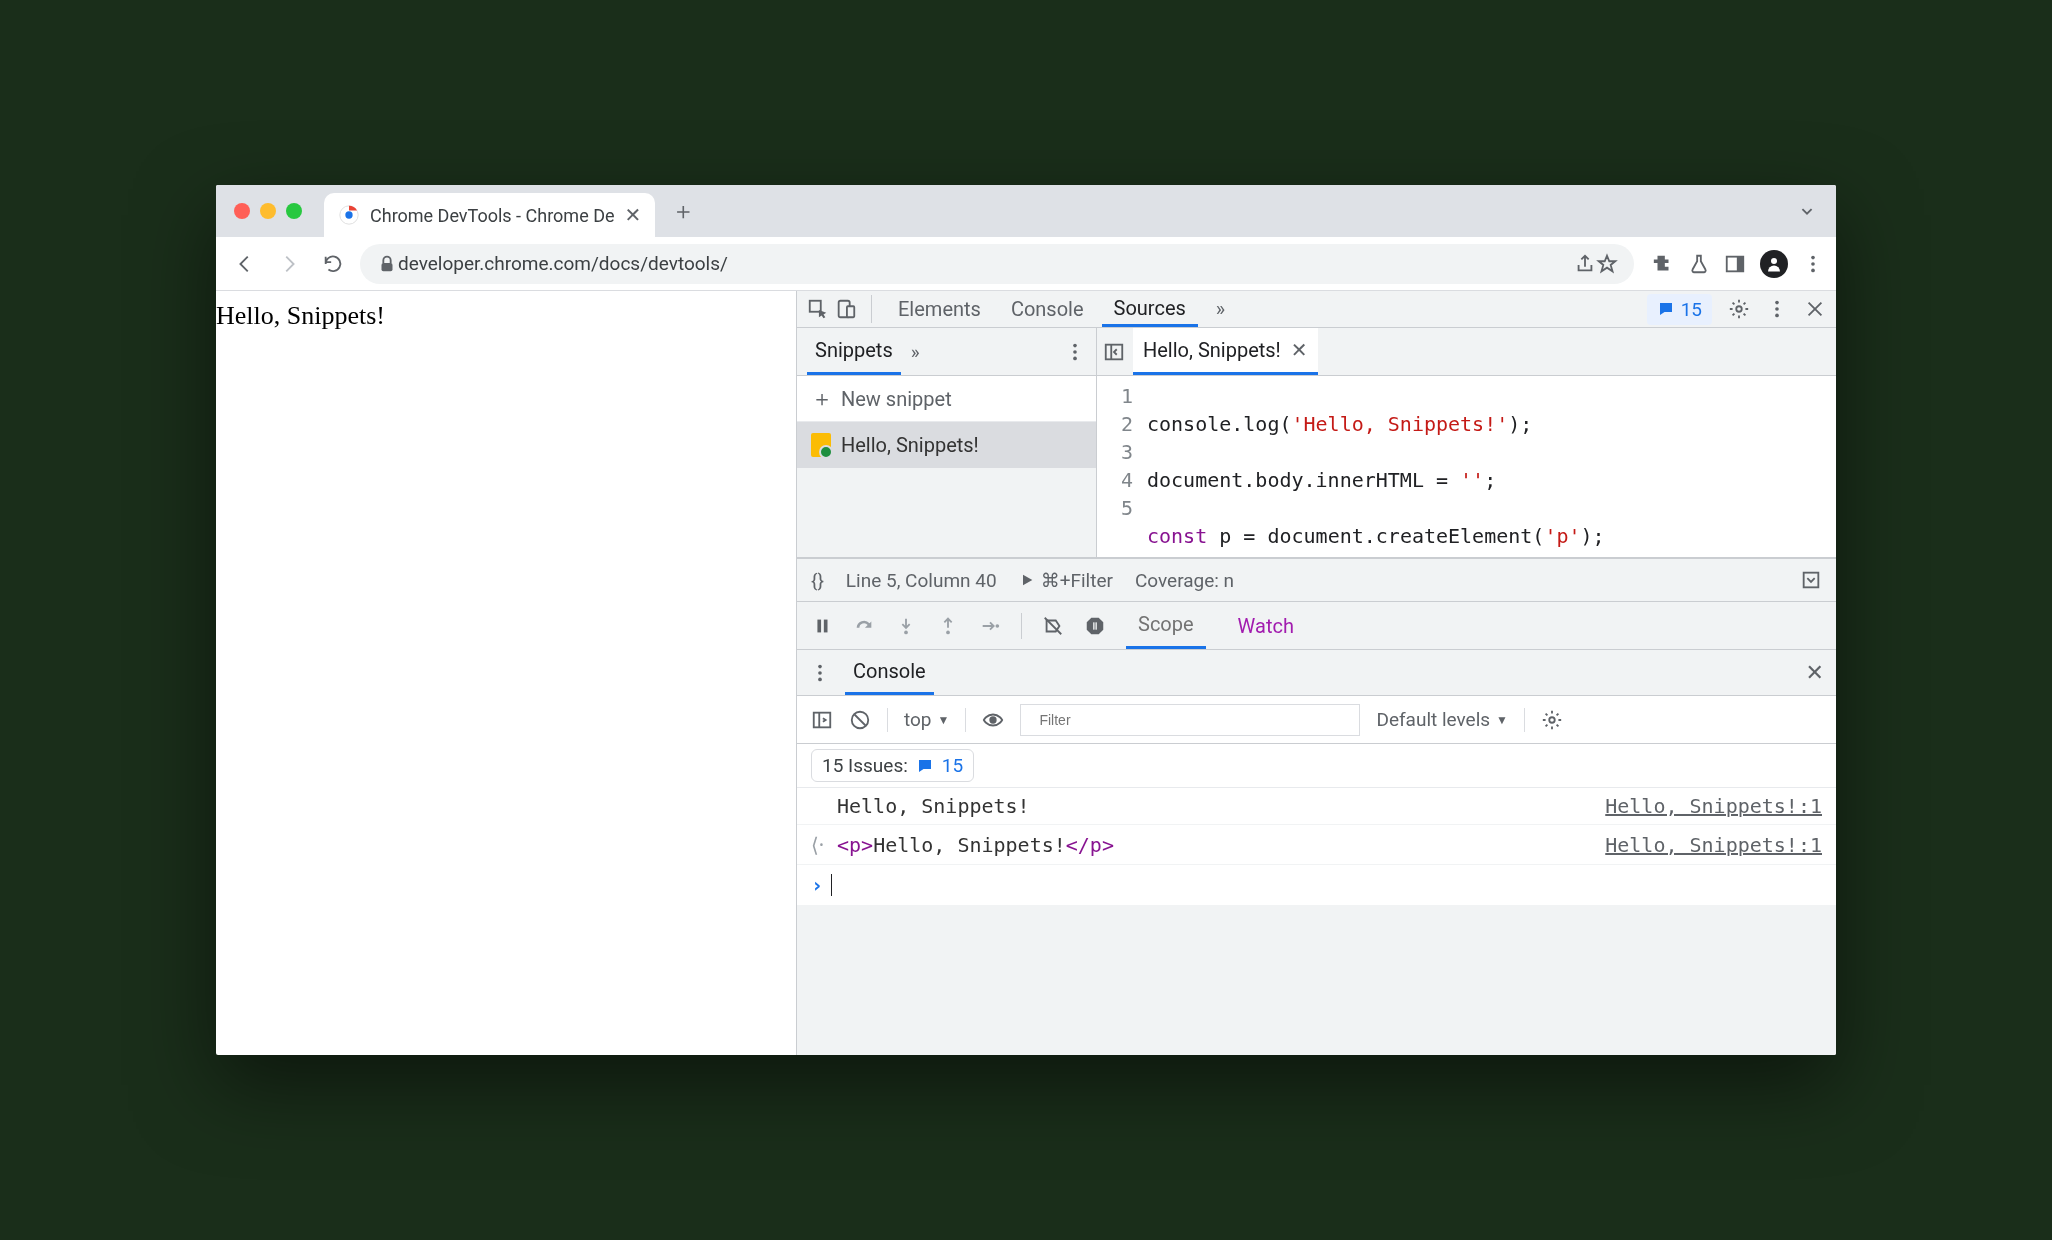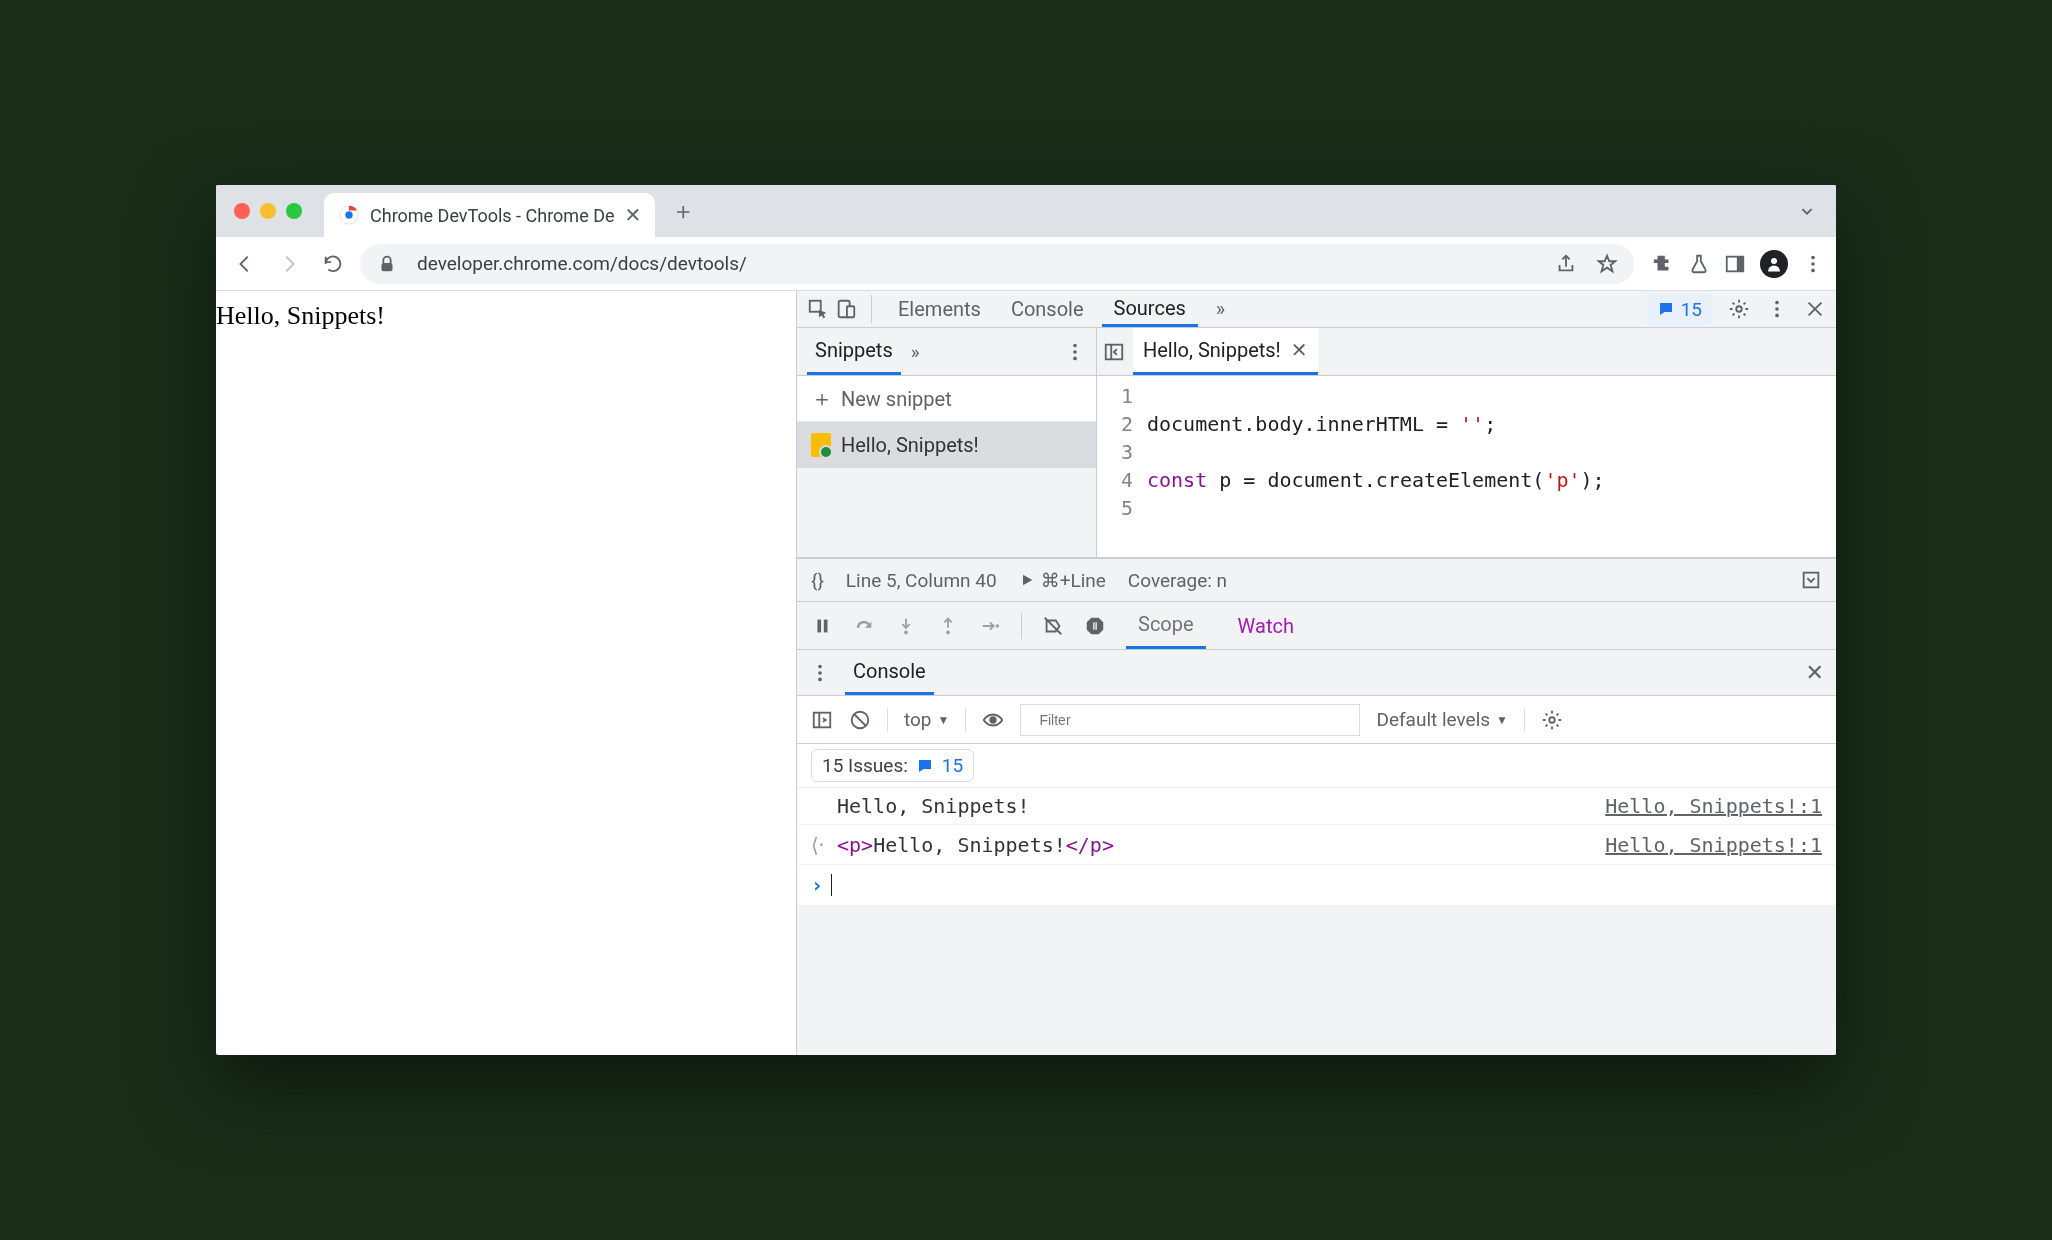--- a/index.html
+++ b/index.html
@@ -47,21 +47,21 @@
   .chevdown { margin-right: 18px; color: #5f6368; }
   
   .toolbar {
     height: 54px; background: #fff; border-bottom: 1px solid #dadce0;
     display: flex; align-items: center; padding: 0 12px; gap: 10px;
   }
   .navbtn { width: 34px; height: 34px; display: flex; align-items:center; justify-content:center; color:#5f6368; border-radius:50%; }
   .navbtn.disabled { color:#bdc1c6; }
   .omnibox {
     flex: 1; height: 40px; background: #f1f3f4; border-radius: 20px;
-    display: flex; align-items: center; padding: 0 16px; gap: 19px; color:#3c4043; font-size:19px;
+    display: flex; align-items: center; padding: 0 16px; gap: 0; color:#3c4043; font-size:19px;
   }
   .omnibox .lock { color:#5f6368; }
   .rightactions { display:flex; align-items:center; gap:14px; margin-left:8px; }
   .circ-avatar { width:28px; height:28px; border-radius:50%; background:#202124; display:flex; align-items:center; justify-content:center; color:#fff; }
   
   .content { flex:1; display:flex; min-height:0; }
   .page { width: 580px; padding: 10px 0 0 0; font-size: 26px; font-family: "Times New Roman", serif; }
   .devtools { flex:1; border-left:1px solid #cacdd1; display:flex; flex-direction:column; background:#f1f3f4; font-size:19px; color:#333; min-width:0; }
   
   .dt-tabs { height:37px; background:#f1f3f4; border-bottom:1px solid #cacdd1; display:flex; align-items:center; padding:0 10px; gap:6px; }
@@ -275,37 +275,38 @@
           </div>
           <div class="code">
             <div class="gutter">
               <div>1</div>
               <div>2</div>
               <div>3</div>
               <div>4</div>
               <div>5</div>
             </div>
             <div class="codelines">
+<div><span>console.log(</span><span class="tok-str">'Hello, Snippets!'</span><span>);</span></div>
 <div><span>document.body.innerHTML = </span><span class="tok-str">''</span><span>;</span></div>
 <div><span class="tok-kw">const</span><span> p = document.createElement(</span><span class="tok-str">'p'</span><span>);</span></div>
 
 
             </div>
           </div>
         </div>
       </div>
 
       <div class="ed-status">
         <span>{}</span>
         <span>Line 5, Column 40</span>
         <div class="run">
           <svg width="16" height="16" viewBox="0 0 24 24">
               <path d="M6 4l14 8-14 8z" fill="#5f6368"></path>
             </svg>
-          <span>⌘+Line</span>
+          <span>⌘+Filter</span>
         </div>
         <span>Coverage: n</span>
         <svg class="ico" style="margin-left:auto" viewBox="0 0 24 24">
             <rect x="4" y="4" width="16" height="16" fill="none" stroke="#5f6368" stroke-width="2"></rect>
             <path d="M8 10l4 4 4-4" fill="none" stroke="#5f6368" stroke-width="2"></path>
           </svg>
       </div>
 
       <div class="dbg-bar">
         <svg class="ico" viewBox="0 0 24 24">

